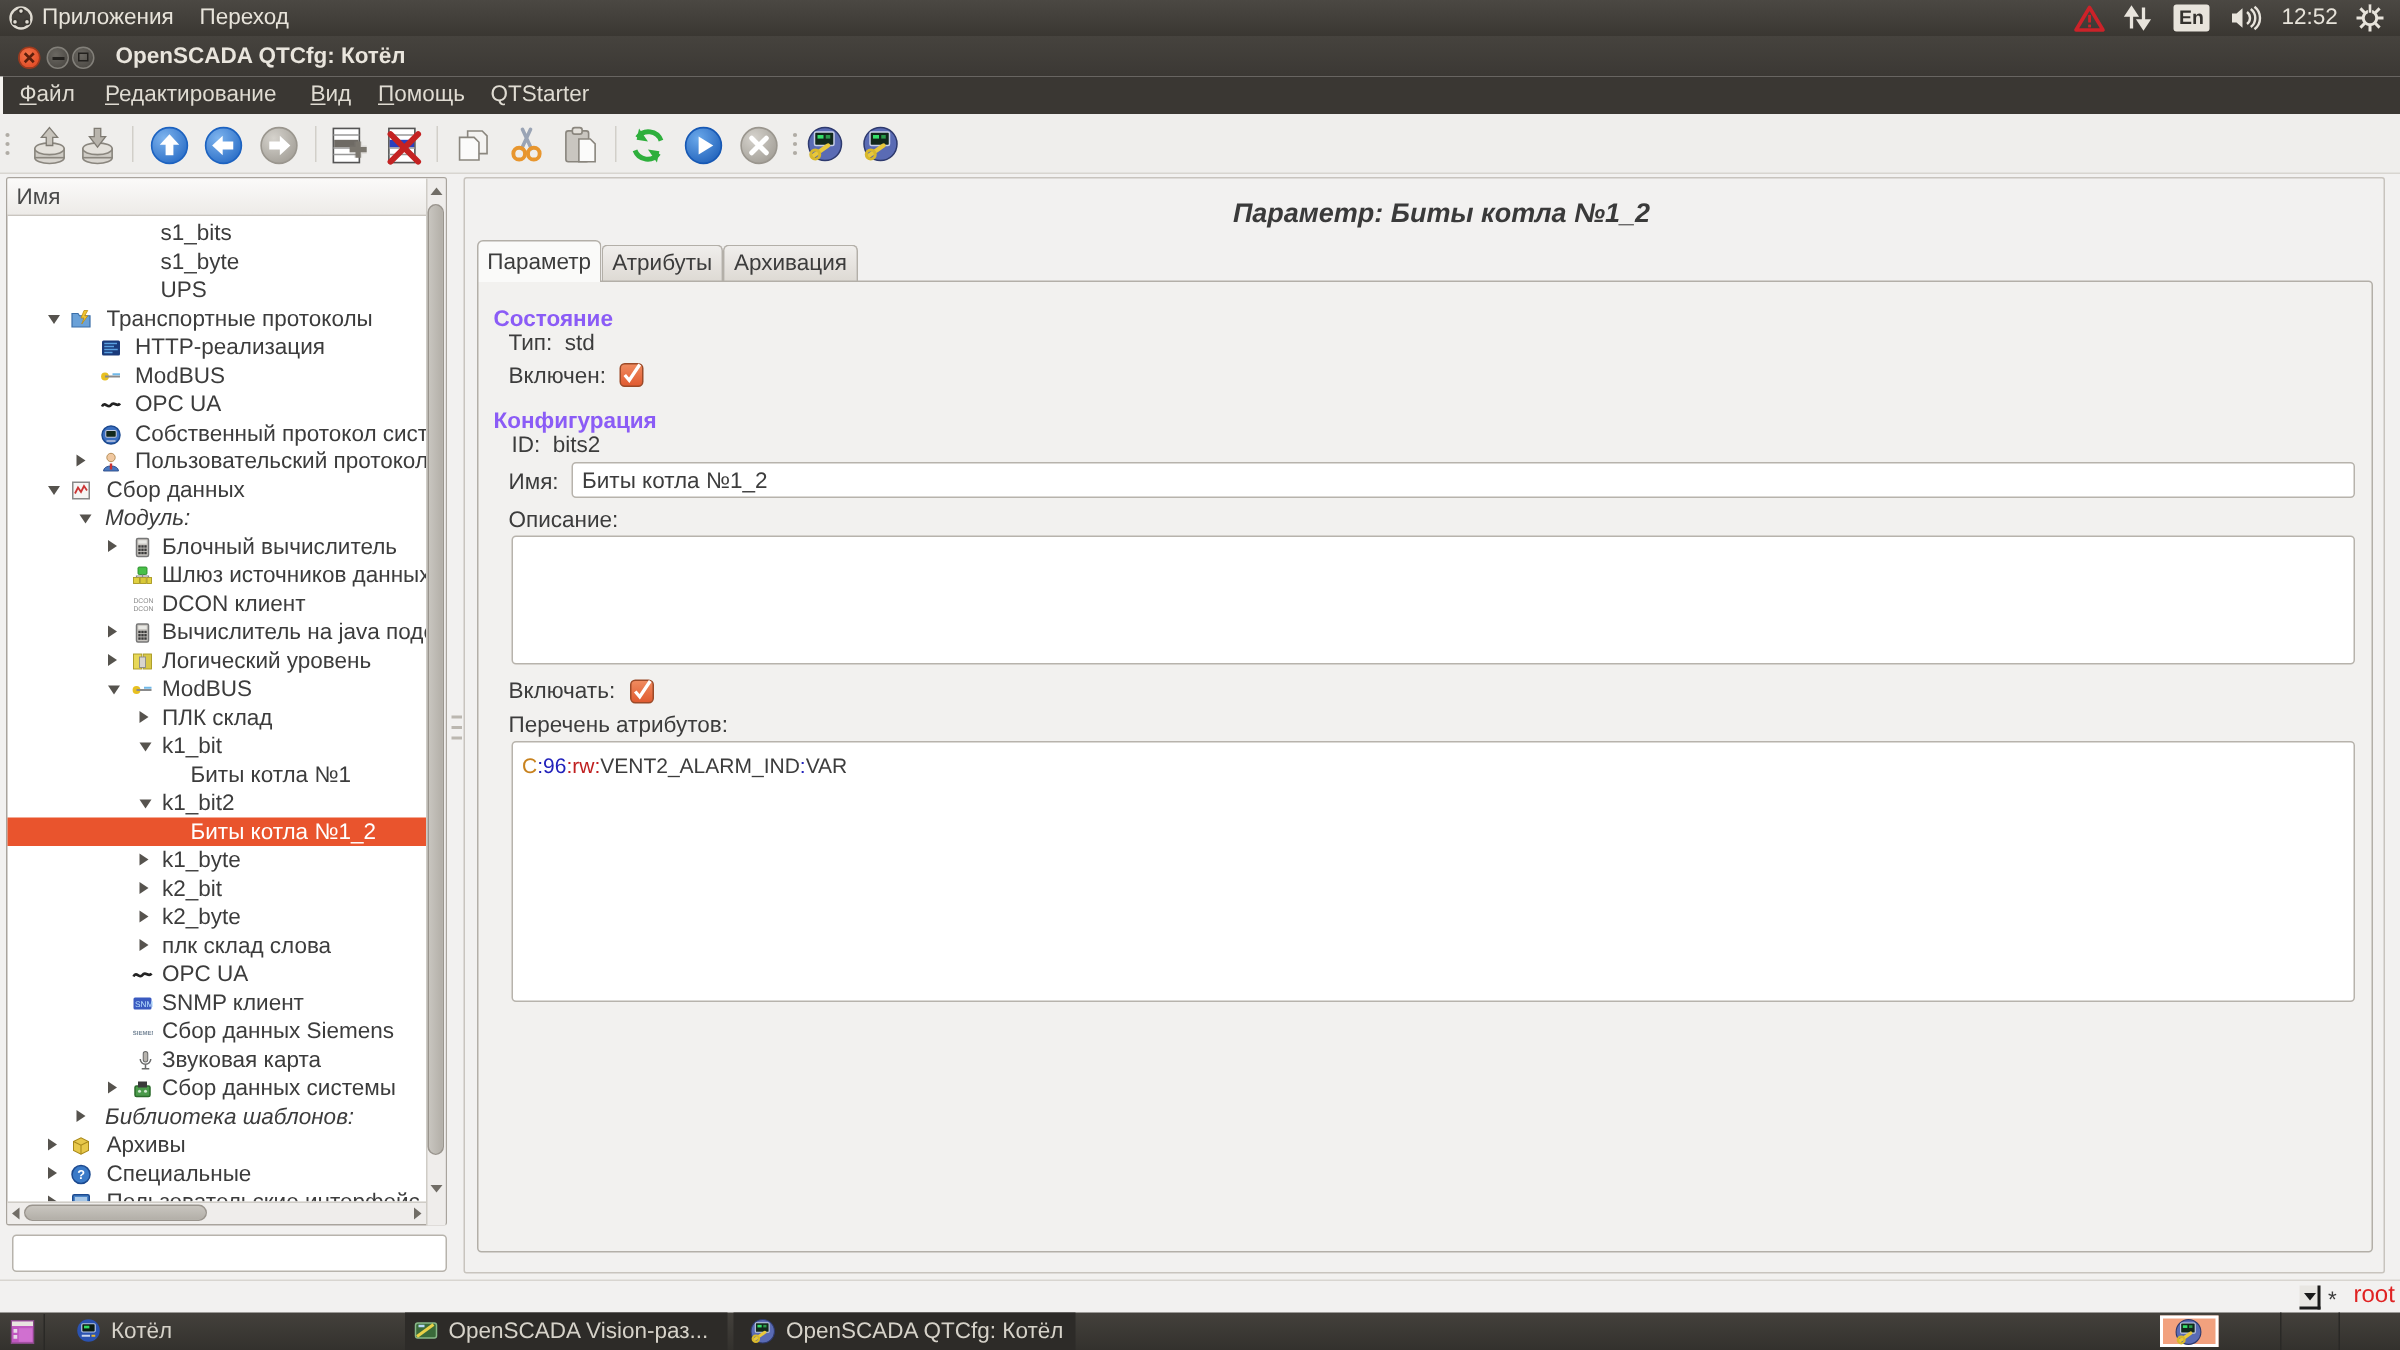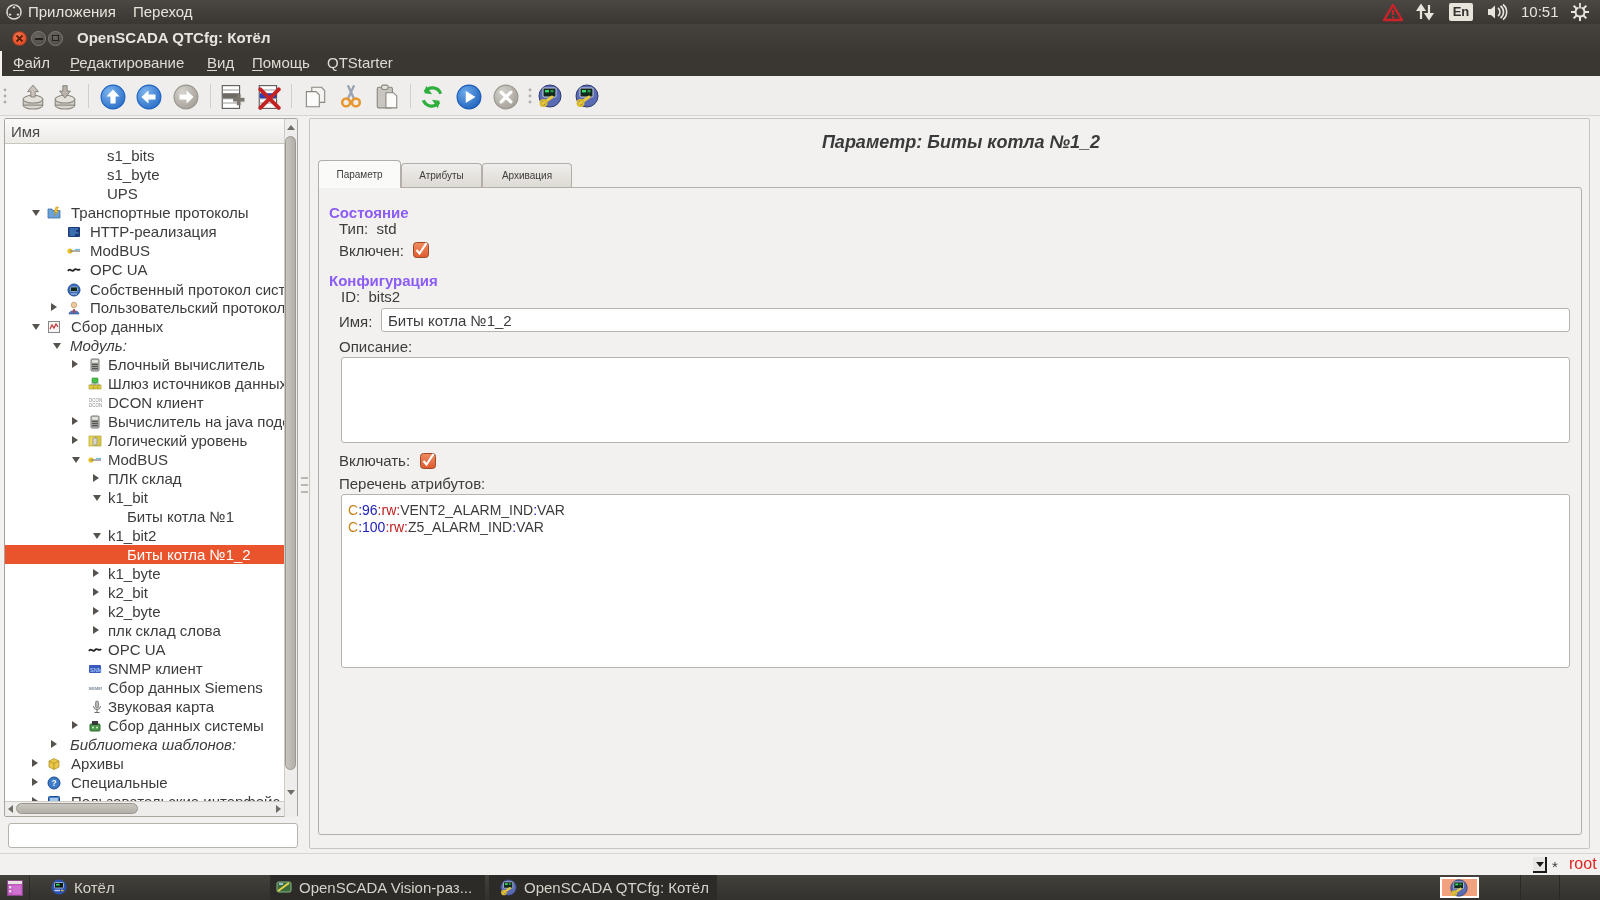--- a/index.html
+++ b/index.html
@@ -27,21 +27,21 @@
 .ard{position:absolute;top:7px;width:0;height:0;border-left:4.5px solid transparent;border-right:4.5px solid transparent;border-top:6px solid #56534e}
 .arr{position:absolute;top:5px;width:0;height:0;border-top:4.5px solid transparent;border-bottom:4.5px solid transparent;border-left:6px solid #56534e}
 .tico{position:absolute;top:3px;width:14px;height:14px}
 
 .sbv{position:absolute;background:#efedeb}
 .sbthumb{position:absolute;background:linear-gradient(90deg,#c8c5bf,#b3afa8);border:1px solid #9a958e;border-radius:6px}
 .sbthumbh{position:absolute;background:linear-gradient(#c8c5bf,#b3afa8);border:1px solid #9a958e;border-radius:6px}
 
 #rpanel{left:309px;top:118px;width:1281px;height:731px;background:#f2f1f0;border:1px solid #c8c4be;border-radius:2px}
 #rtitle{left:329px;top:132px;width:1264px;height:21px;text-align:center;font-size:18px;font-weight:bold;font-style:italic;color:#3a3a3a}
-.tab{position:absolute;font-size:10px;text-align:center;border:1px solid #b3afa8;border-bottom:none;border-radius:4px 4px 0 0;color:#3c3c3c}
+.tab{position:absolute;font-size:15px;text-align:center;border:1px solid #b3afa8;border-bottom:none;border-radius:4px 4px 0 0;color:#3c3c3c}
 #tabframe{left:318px;top:187px;width:1264px;height:648px;border:1px solid #b3afa8;background:#f2f1ef;border-radius:0 3px 3px 3px}
 .glabel{position:absolute;font-weight:bold;font-size:15px;color:#8b5cf6}
 .flabel{position:absolute;font-size:15px;color:#3c3c3c}
 .bval{font-weight:normal}
 .tinput{position:absolute;background:#fff;border:1px solid #b7b3ac;border-radius:3px}
 .chk{position:absolute;width:16px;height:16px;overflow:visible}
 
 #statusbar{left:0;top:853px;width:1600px;height:22px;background:#f2f1f0;border-top:1px solid #d8d5d0}
 #taskbar{left:0;top:875px;width:1600px;height:25px;background:linear-gradient(#44413c,#33312d)}
 .tkbtn{position:absolute;top:875px;height:25px;background:#2d2b28}
@@ -63,21 +63,21 @@
     </svg>
  <svg class="a" style="left:1416px;top:3px" width="20" height="18" viewBox="0 0 20 18">
       <path d="M5 7 L5 16 M5 7 L2 7 L5 2.5 L8 7 Z" fill="#e8e4dc" stroke="#e8e4dc" stroke-width="2.2"></path>
       <path d="M13 2 L13 11 M13 11 L10 11 L13 15.5 L16 11 Z" fill="#e8e4dc" stroke="#e8e4dc" stroke-width="2.2"></path>
     </svg>
  <div class="a" style="left:1449px;top:3px;width:24px;height:18px;background:#e8e4dc;border-radius:2px;color:#34322e;font-size:13px;font-weight:bold;text-align:center;line-height:18px">En</div>
  <svg class="a" style="left:1486px;top:3px" width="22" height="18" viewBox="0 0 22 18">
       <path d="M2 6 L5 6 L9 2.5 L9 15.5 L5 12 L2 12 Z" fill="#e8e4dc"></path>
       <path d="M12 5 A5 5 0 0 1 12 13 M14.5 3 A7.5 7.5 0 0 1 14.5 15 M17 1.5 A9.5 9.5 0 0 1 17 16.5" stroke="#e8e4dc" stroke-width="1.6" fill="none"></path>
     </svg>
- <span class="mi" style="left:1521px;font-size:15px">10:51</span>
+ <span class="mi" style="left:1521px;font-size:15px">12:52</span>
  <svg class="a" style="left:1570px;top:2px" width="20" height="20" viewBox="0 0 20 20">
       <g stroke="#e8e4dc" stroke-width="2" fill="none">
         <circle cx="10" cy="10" r="4.5"></circle>
         <path d="M10 1 L10 5 M10 15 L10 19 M1 10 L5 10 M15 10 L19 10 M3.6 3.6 L6.5 6.5 M13.5 13.5 L16.4 16.4 M3.6 16.4 L6.5 13.5 M13.5 6.5 L16.4 3.6"></path>
       </g>
       <rect x="8.6" y="1" width="2.8" height="6" fill="#3a3732"></rect>
       <rect x="9.1" y="1" width="1.8" height="5.5" fill="#e8e4dc"></rect>
     </svg>
 </div>
 <div class="a" id="tbar"></div>
@@ -508,21 +508,20 @@
       <linearGradient id="cg873" x1="0" y1="0" x2="0" y2="1">
         <stop offset="0" stop-color="#f08c60"></stop>
         <stop offset="1" stop-color="#e05a30"></stop>
       </linearGradient>
     </defs>
     <path d="M3.5 8 L6.5 11.5 L13.5 1" stroke="#fff" stroke-width="2.2" fill="none"></path>
   </svg>
 <div class="flabel" style="left:339px;top:475px">Перечень атрибутов:</div>
 <div class="tinput" style="left:341px;top:494px;width:1229px;height:174px;font-size:14px;line-height:17px;padding:7px 0 0 6px">
 <div><span style="color:#c8821e">C</span><span style="color:#2222bb">:96</span><span style="color:#c02020">:rw:</span>VENT2_ALARM_IND<span style="color:#2222bb">:</span>VAR</div>
-<div><span style="color:#c8821e">C</span><span style="color:#2222bb">:100</span><span style="color:#c02020">:rw:</span>Z5_ALARM_IND<span style="color:#2222bb">:</span>VAR</div>
 </div>
 <div class="a" id="statusbar"></div>
 <div class="a" style="left:1533px;top:857px;width:14px;height:16px;background:#e8e6e2;border-right:2px solid #1a1a1a;border-bottom:2px solid #1a1a1a"></div>
 <div class="a" style="left:1536px;top:862px;width:0;height:0;border-left:4px solid transparent;border-right:4px solid transparent;border-top:5px solid #1a1a1a"></div>
 <div class="a" style="left:1552px;top:858px;font-size:15px;color:#3c3c3c">*</div>
 <div class="a" style="left:1569px;top:855px;font-size:16px;color:#e02222">root</div>
 <div class="a" id="taskbar"></div>
 <svg class="a" style="left:7px;top:880px" width="16" height="16" viewBox="0 0 16 16">
     <rect x="0.5" y="0.5" width="15" height="15" fill="#c058c0" stroke="#884a88"></rect>
     <rect x="1" y="1" width="14" height="3" fill="#e8e4e0"></rect>

